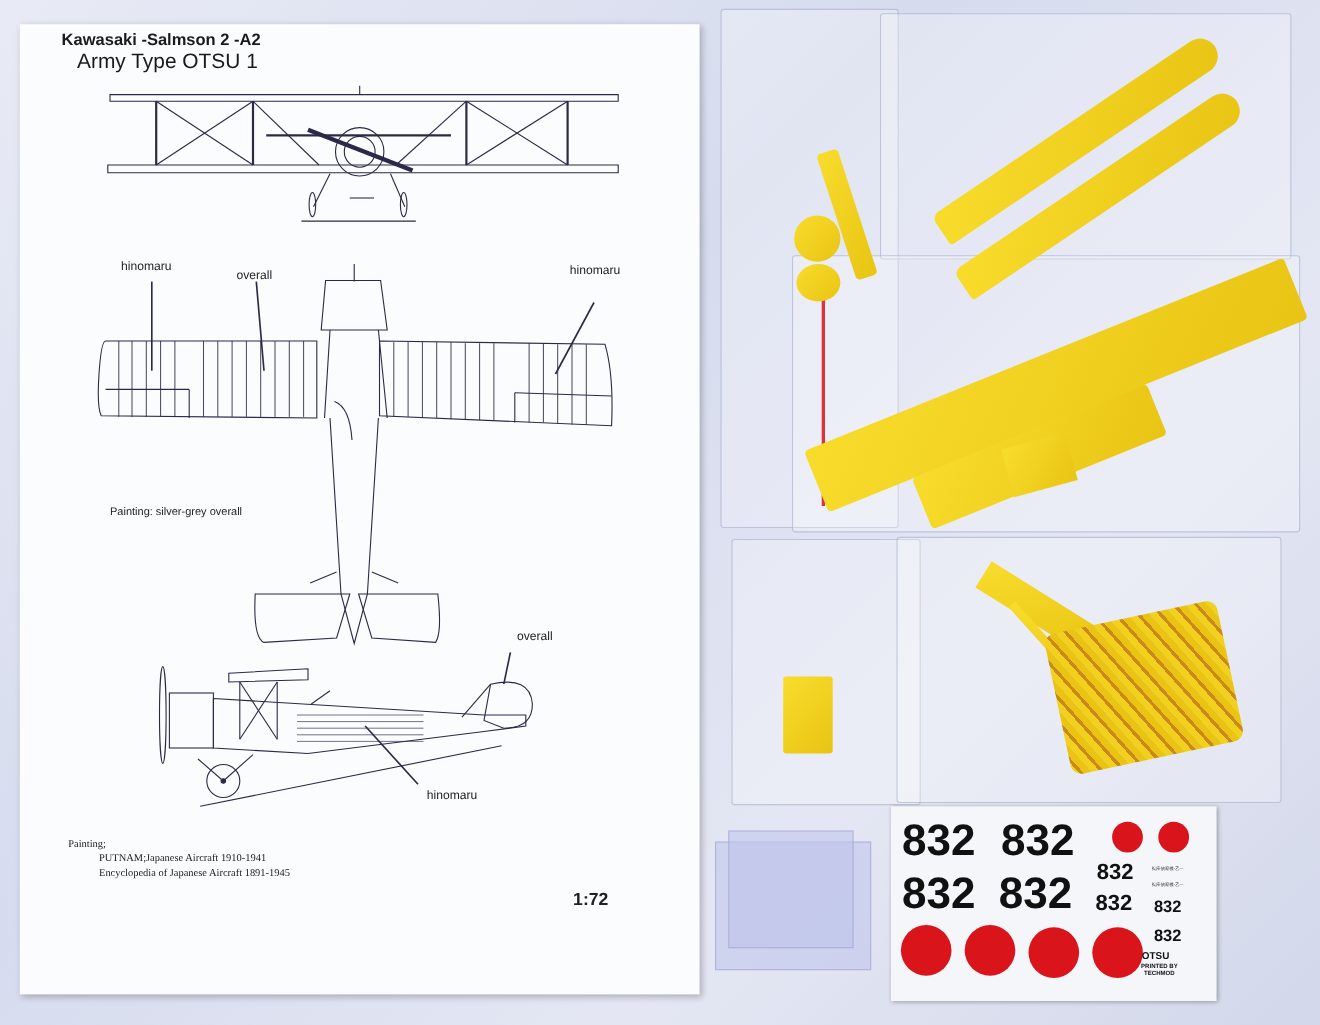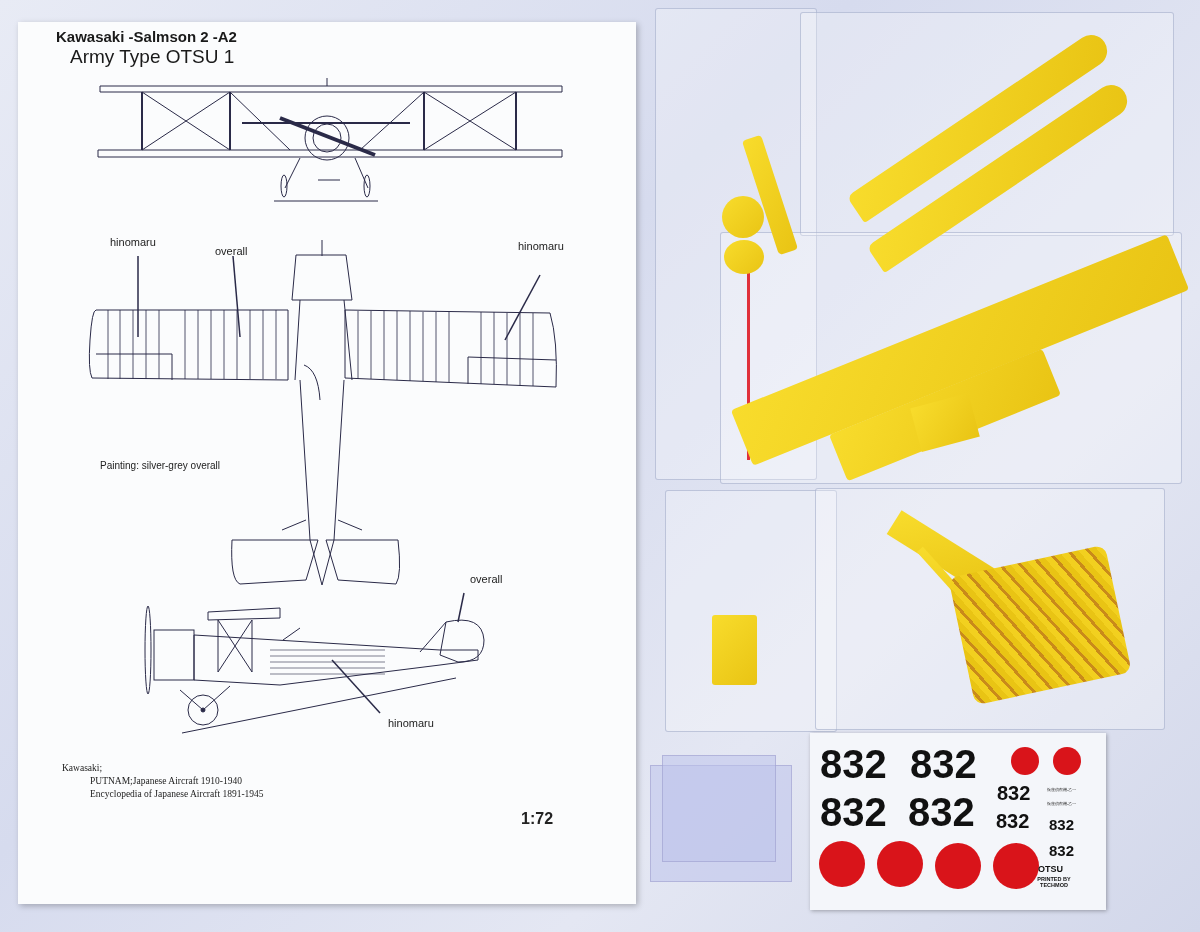--- a/index.html
+++ b/index.html
@@ -146,22 +146,22 @@
 </svg>
 
 <div class="lbl" style="left:110px;top:236px;">hinomaru</div>
 <div class="lbl" style="left:215px;top:245px;">overall</div>
 <div class="lbl" style="left:518px;top:240px;">hinomaru</div>
 <div class="painting">Painting: silver-grey overall</div>
 <div class="lbl" style="left:470px;top:573px;">overall</div>
 <div class="lbl" style="left:388px;top:717px;">hinomaru</div>
 
 <div class="sources">
-  <div>Kawasaki;</div>
-  <div class="ind">PUTNAM;Japanese Aircraft 1910-1940</div>
+  <div>Painting;</div>
+  <div class="ind">PUTNAM;Japanese Aircraft 1910-1941</div>
   <div class="ind">Encyclopedia of Japanese Aircraft 1891-1945</div>
 </div>
 <div class="scale">1:72</div>
 
 <div class="bag" style="left:655px;top:8px;width:160px;height:470px;"></div>
 <div class="bag" style="left:800px;top:12px;width:372px;height:222px;"></div>
 <div class="bag" style="left:720px;top:232px;width:460px;height:250px;"></div>
 <div class="bag" style="left:665px;top:490px;width:170px;height:240px;"></div>
 <div class="bag" style="left:815px;top:488px;width:348px;height:240px;"></div>
 

